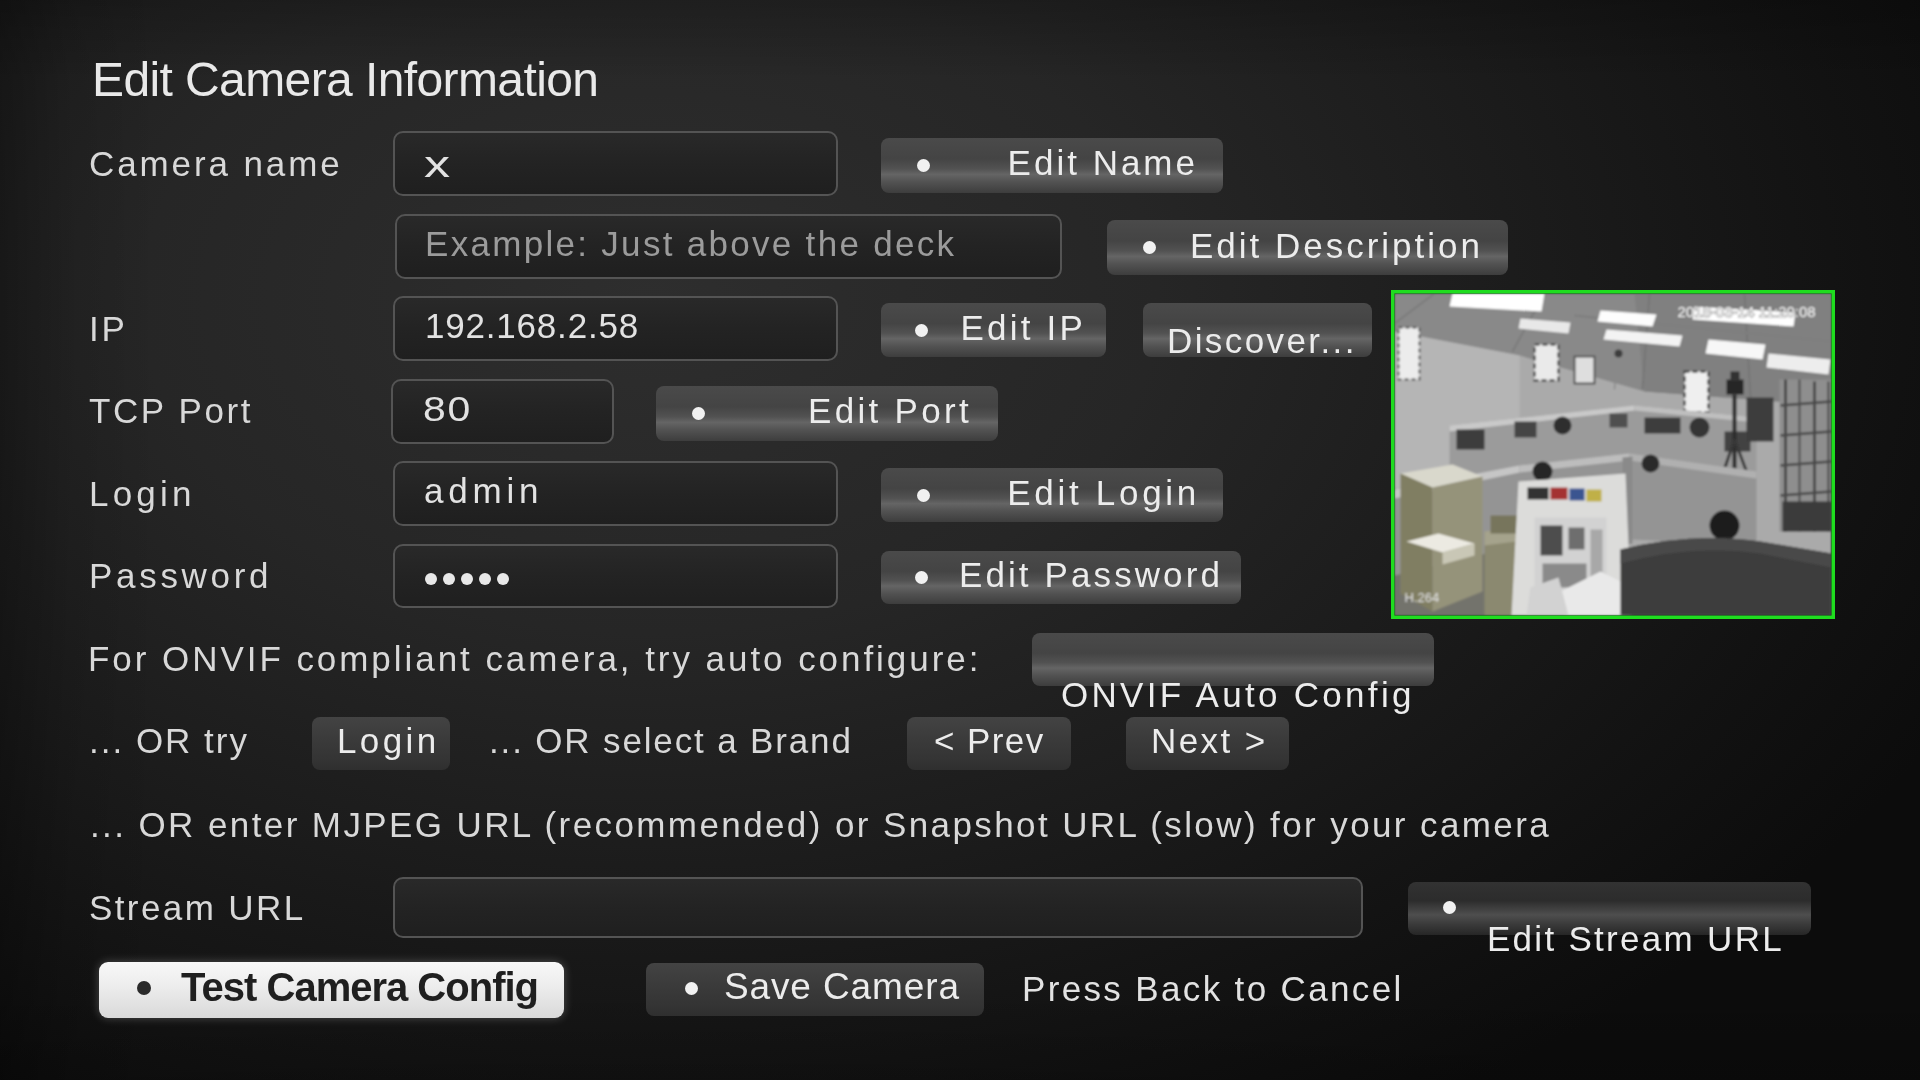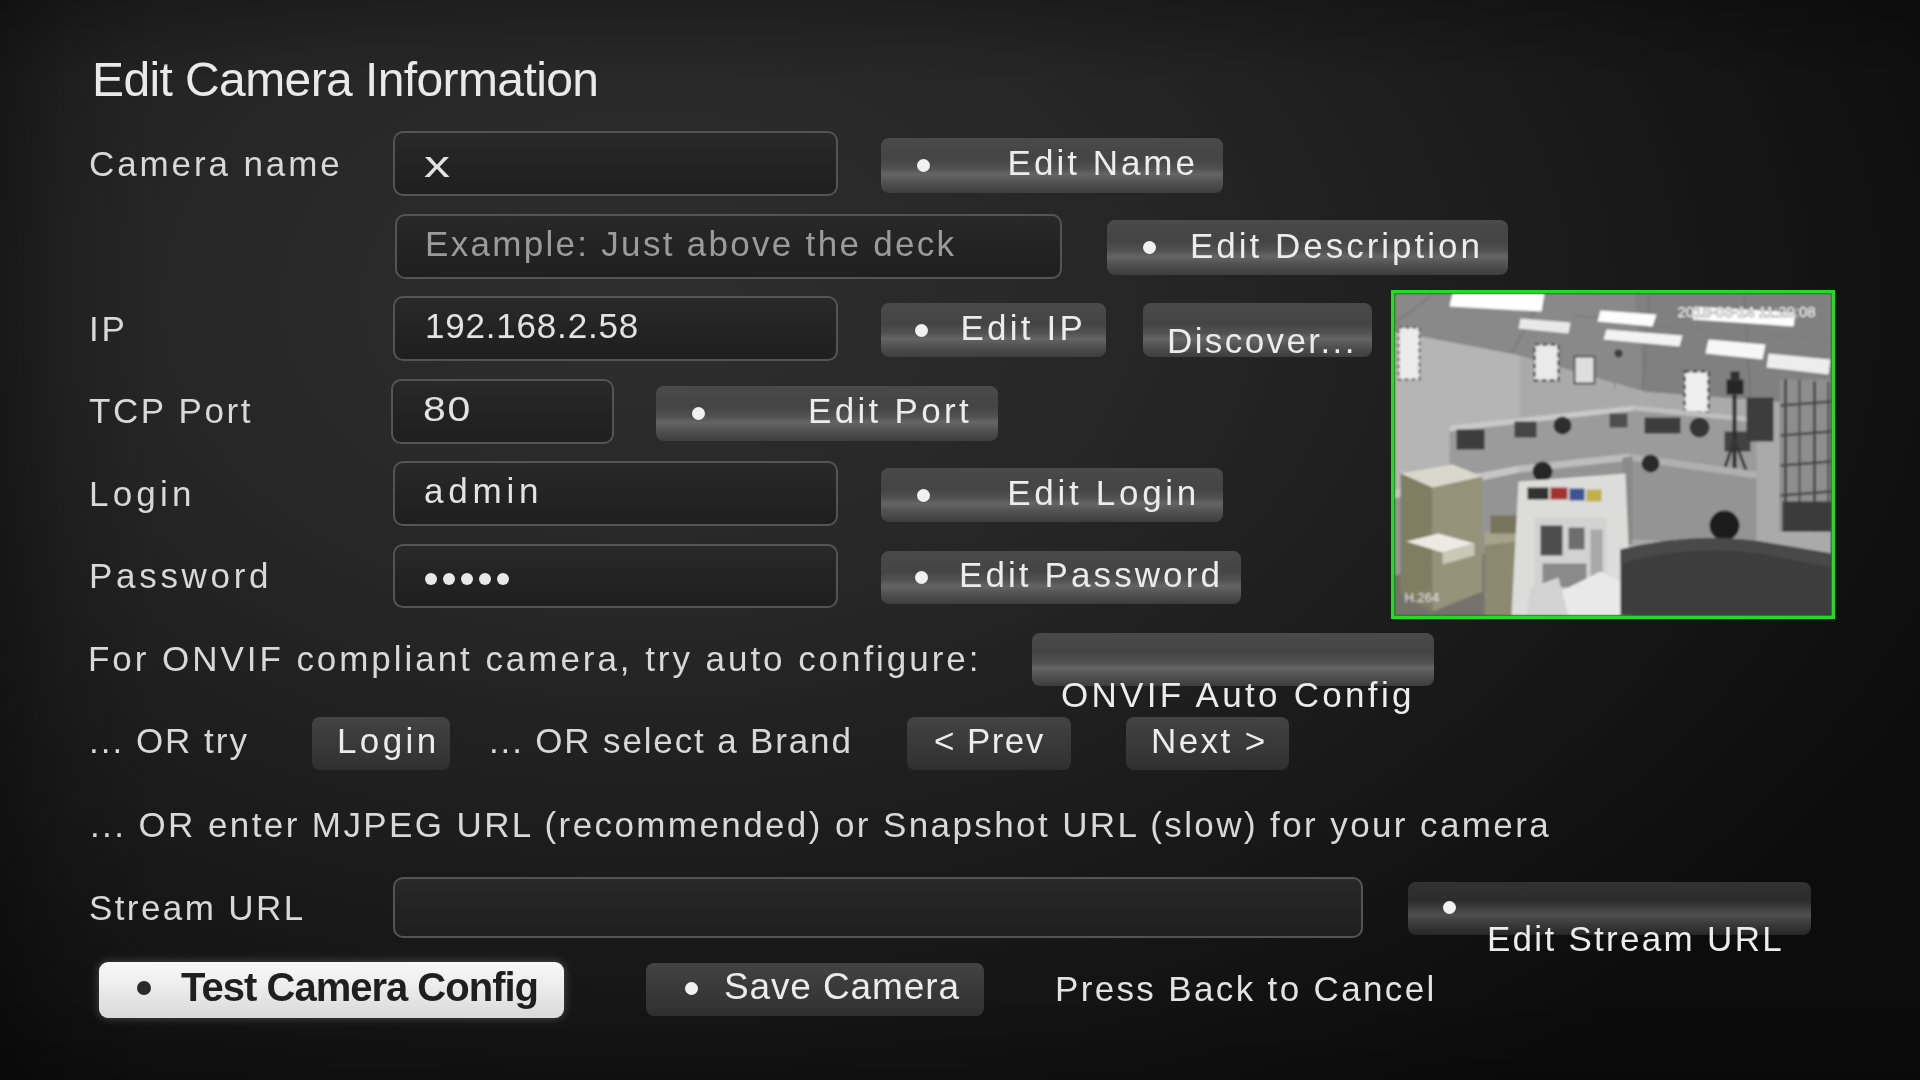--- a/index.html
+++ b/index.html
@@ -96,21 +96,21 @@
   <div class="dot" style="left:1443px;top:901px;"></div>
   <div class="btxt" id="bt12" style="right:calc(1920px - 1784px);top:887px;letter-spacing:2.3px;margin-top:32px;">Edit Stream URL</div>
 
   <div style="position:absolute;left:99px;top:962px;width:465px;height:56px;border-radius:9px;
     background:linear-gradient(180deg,#f8f8f8 0%,#ececec 45%,#d9d9d9 100%);box-shadow:0 0 10px rgba(255,255,255,0.25);"></div>
   <div class="dot" style="left:137px;top:981px;background:#2a2a2a;width:14px;height:14px;"></div>
   <div class="btxt" id="bt13" style="right:calc(1920px - 538px);top:967px;color:#1f1f1f;font-weight:bold;font-size:40px;letter-spacing:-1.0px;">Test Camera Config</div>
   <div class="btnB" style="left:646px;top:963px;width:338px;height:53px;"></div>
   <div class="dot" style="left:685px;top:982px;"></div>
   <div class="btxt" id="bt14" style="right:calc(1920px - 960px);top:967px;font-size:37px;letter-spacing:0.9px;">Save Camera</div>
-  <div class="t" id="ft5" style="left:1055px;top:969px;color:#e2e2e2;letter-spacing:2.35px;text-align:right;">Press Back to Cancel</div>
+  <div class="t" id="ft5" style="left:1022px;top:969px;color:#e2e2e2;letter-spacing:2.35px;text-align:right;">Press Back to Cancel</div>
 
   <div style="position:absolute;left:1391px;top:290px;width:444px;height:329px;">
     <svg width="444" height="329" viewBox="0 0 444 329">
       <defs>
           <filter id="soft" x="-2%" y="-2%" width="104%" height="104%">
             <feGaussianBlur stdDeviation="1.1"></feGaussianBlur>
           </filter>
           <clipPath id="clipin">
             <rect x="0" y="0" width="437" height="322"></rect>
           </clipPath>

